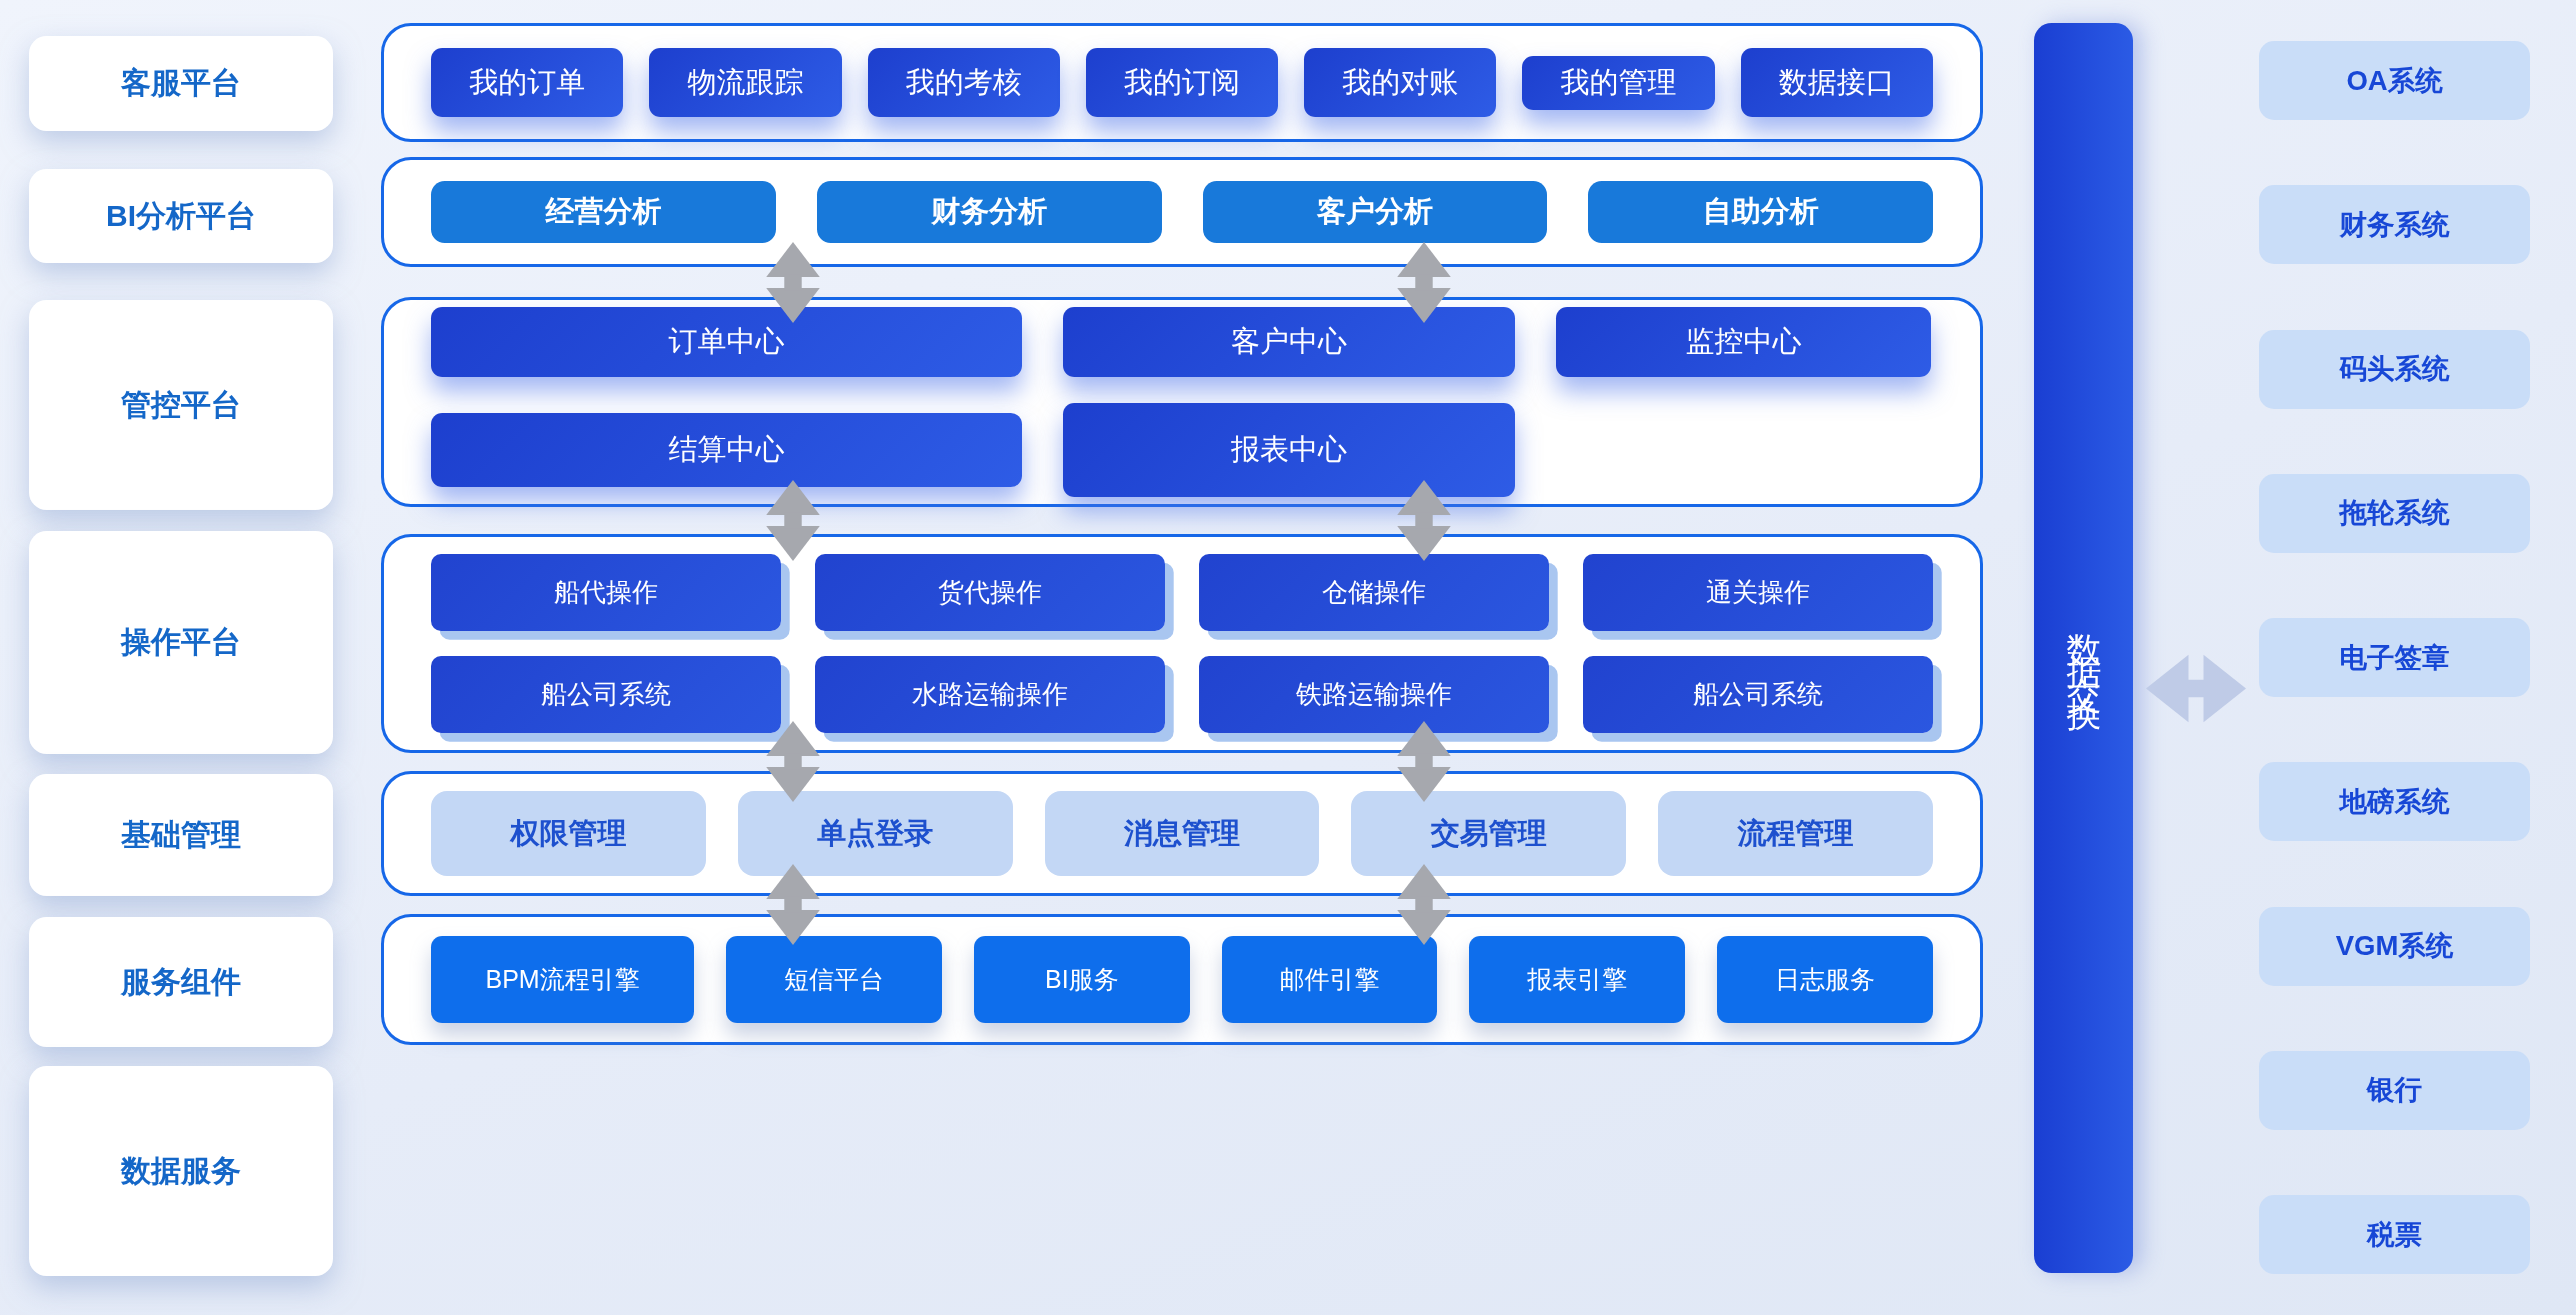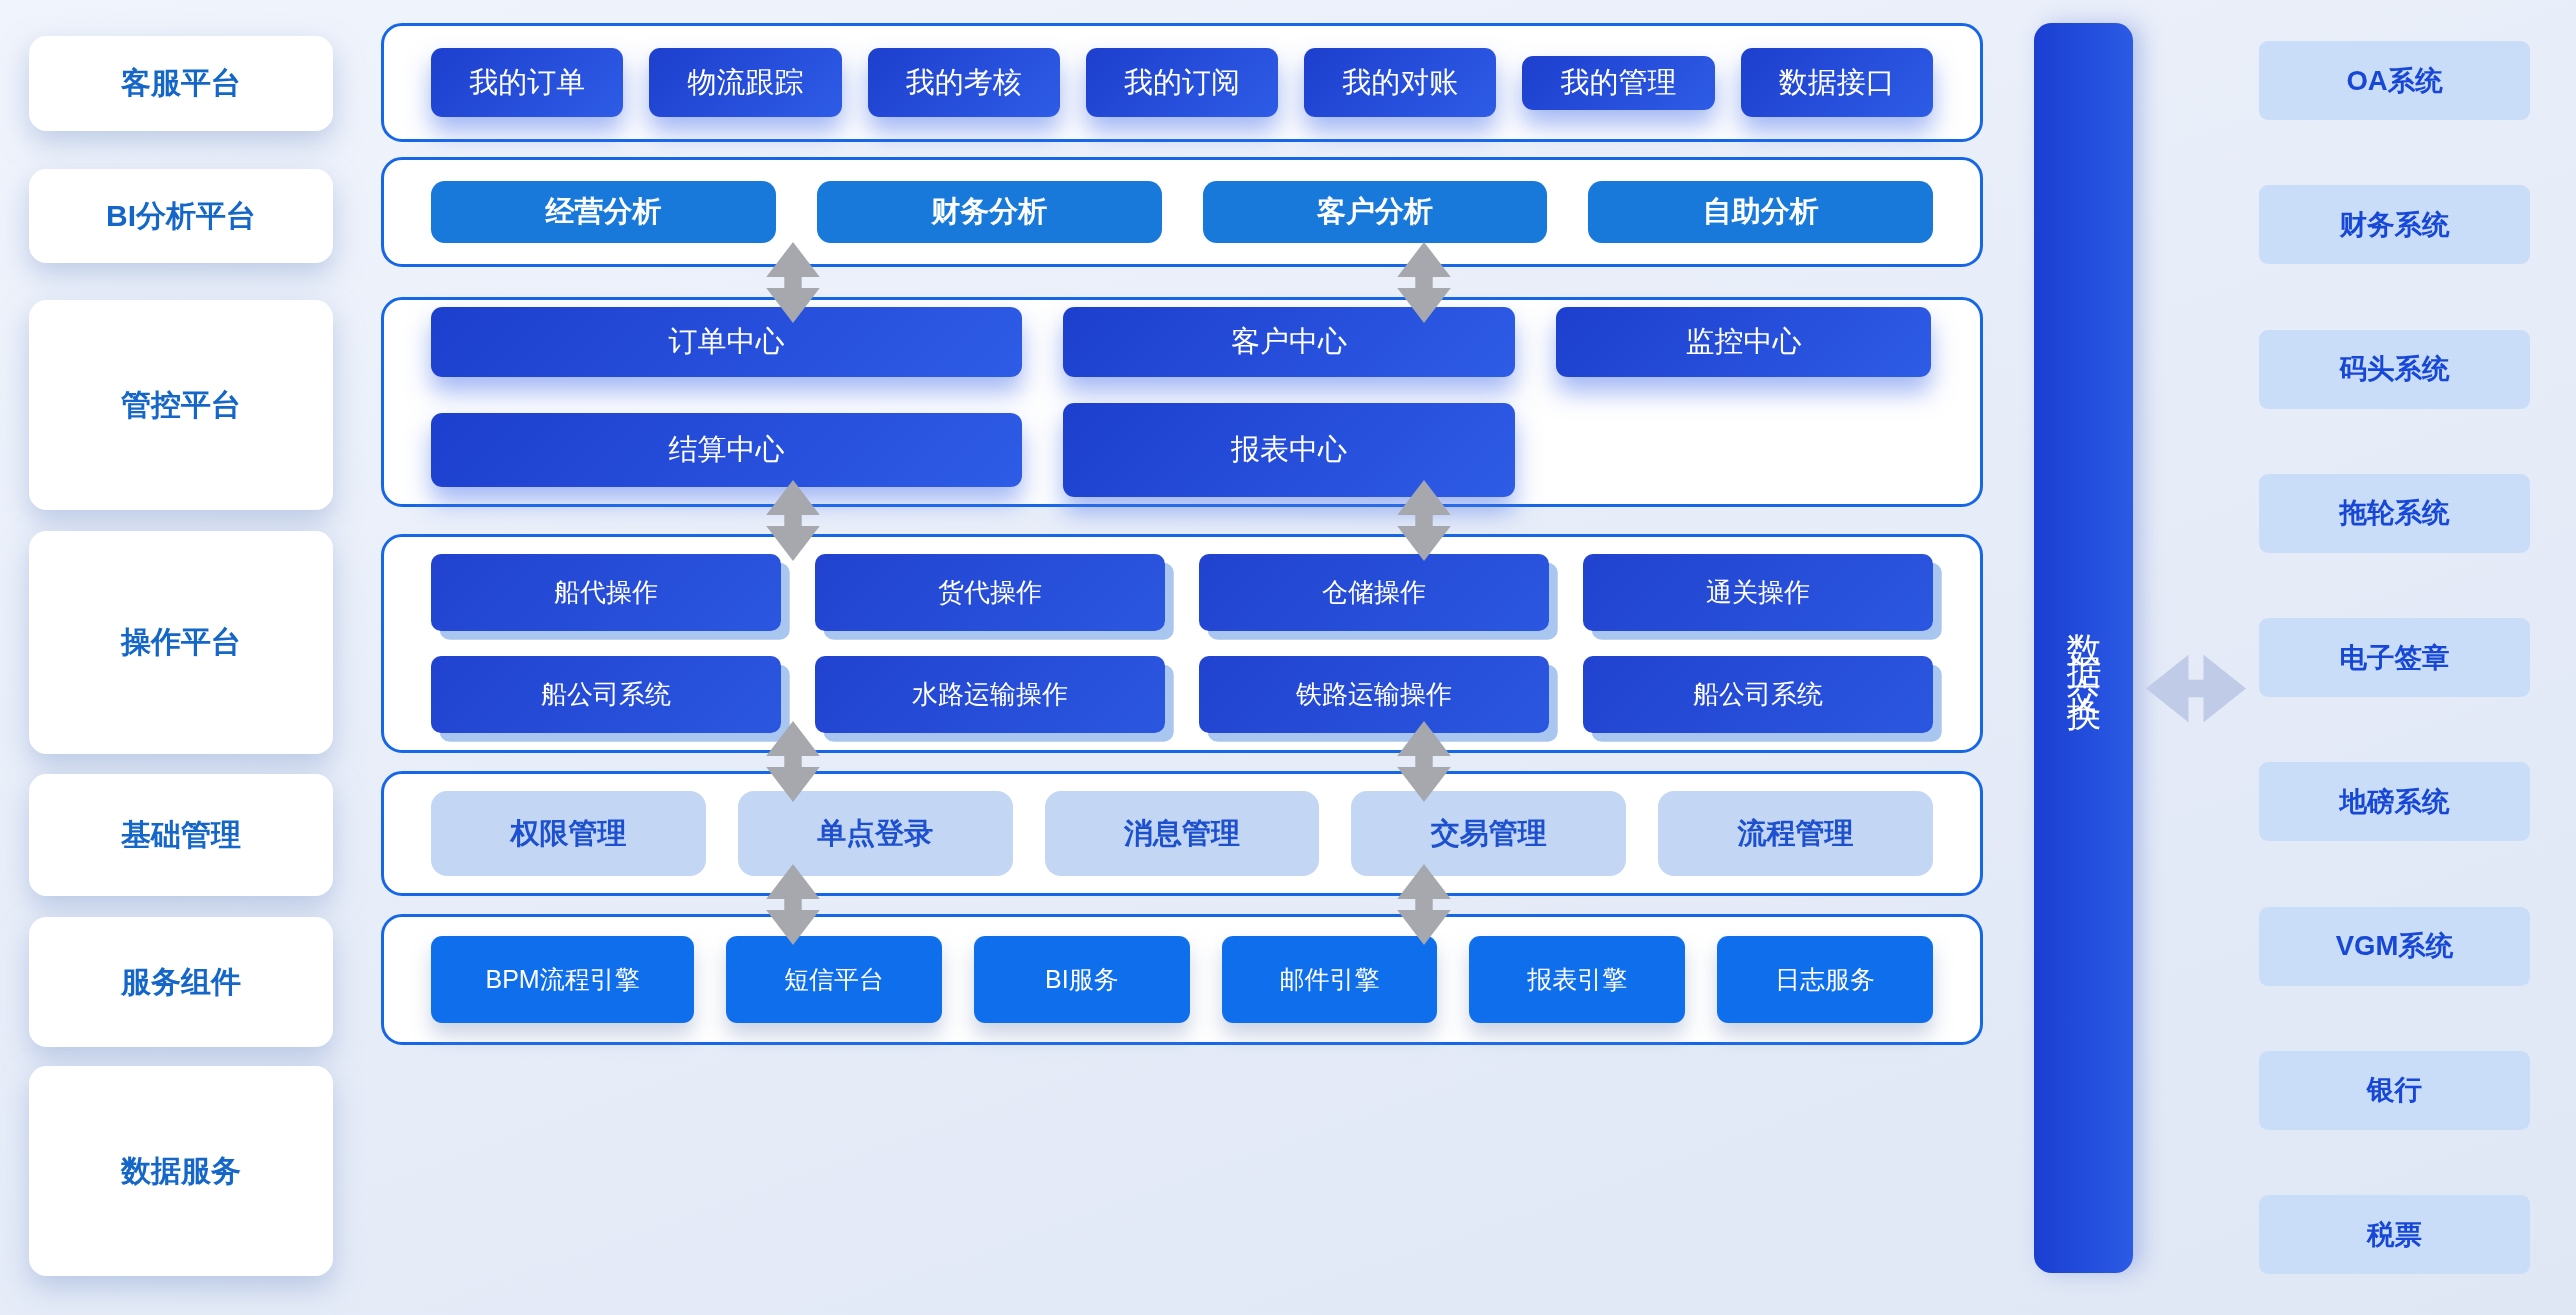--- a/index.html
+++ b/index.html
@@ -17,21 +17,21 @@
     box-shadow:0 11.2px 27.5px rgba(150,172,214,.55);
     display:flex;align-items:center;justify-content:center;
     color:var(--sidebar-text,#1467C8);font-weight:bold;font-size:30px;
     box-sizing:border-box;
   }
   
   .container{
     position:absolute;left:381px;width:1602px;
     background:#FFFFFF;
     border:3.1px solid var(--container-border,#1667E8);
-    border-radius:21px;box-sizing:border-box;
+    border-radius:30px;box-sizing:border-box;
     display:flex;flex-direction:column;justify-content:center;
     padding:0 47px;
   }
   .btn-line{display:flex;align-items:center;}
   .btn{
     display:flex;align-items:center;justify-content:center;
     color:#FFFFFF;box-sizing:border-box;white-space:nowrap;
   }
   .btn-royal{
     background:linear-gradient(135deg,#1D3FCE 0%,#2E5CE6 100%);
@@ -73,21 +73,21 @@
     writing-mode:vertical-rl;text-orientation:upright;
     color:#FFFFFF;font-size:35px;letter-spacing:21px;font-weight:500;
   }
   
   #external-col{
     position:absolute;left:2259px;top:41px;width:271px;height:1233px;
     display:flex;flex-direction:column;justify-content:space-between;
   }
   .ext-card{
     height:79px;background:var(--external-card,#C9DDF8);
-    border-radius:9px;display:flex;align-items:center;justify-content:center;
+    border-radius:15px;display:flex;align-items:center;justify-content:center;
     font-weight:bold;font-size:27.5px;color:var(--external-text,#1747D6);
   }
   .varrow{position:absolute;width:56px;height:81px;}
   .harrow{position:absolute;width:100px;height:75px;}
 </style>
 </head>
 <body>
 
 <div id="canvas">
 

